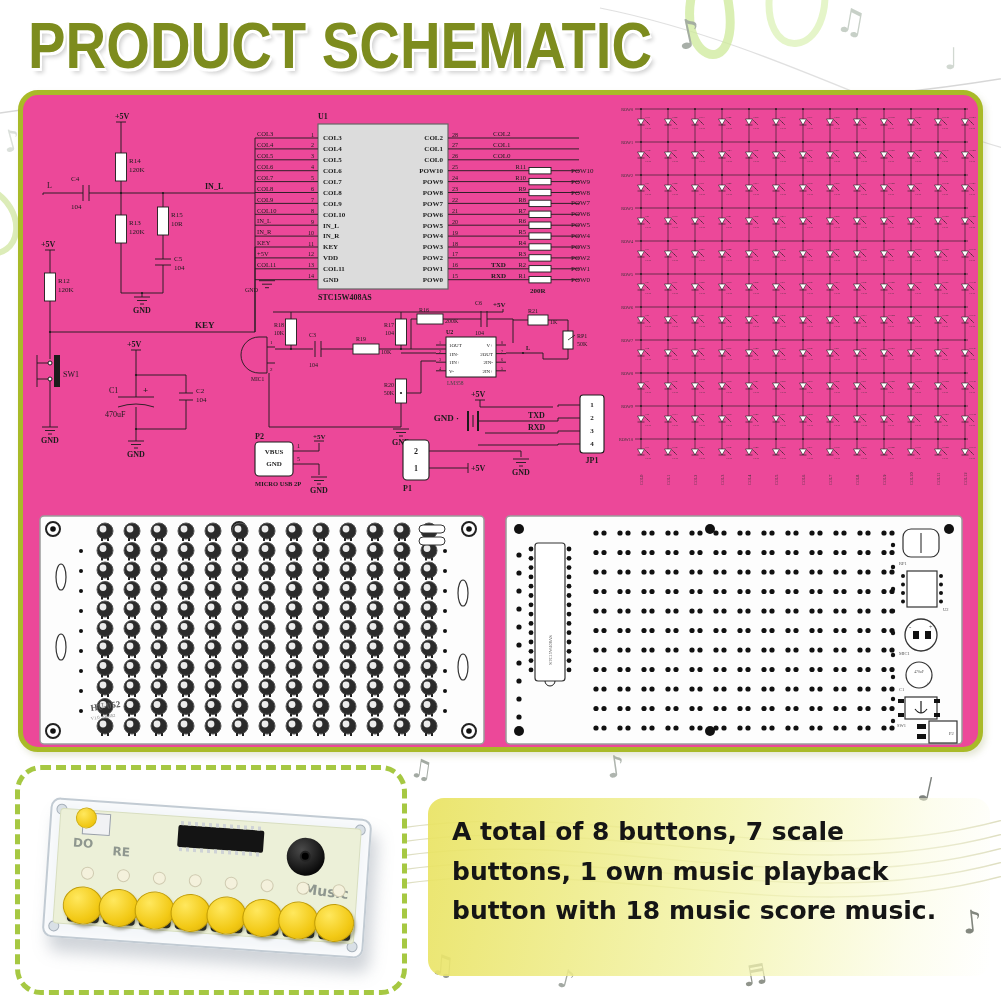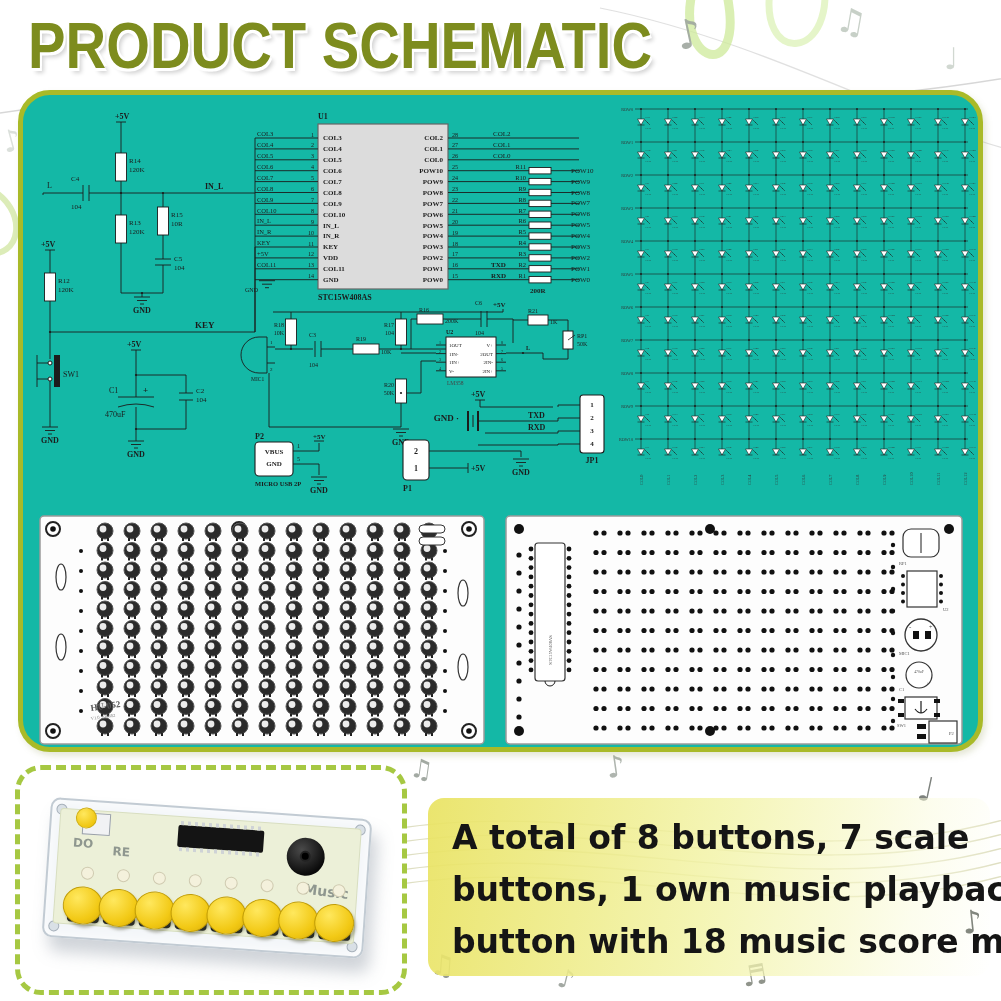--- a/index.html
+++ b/index.html
@@ -5,22 +5,22 @@
   html,body{margin:0;padding:0;}
   body{width:1001px;height:1001px;position:relative;overflow:hidden;background:#ffffff;
        font-family:"Liberation Sans",sans-serif;}
   #bg-decor{position:absolute;inset:0;z-index:0;}
   .note-glyph{position:absolute;z-index:0;font-family:"DejaVu Sans",sans-serif;line-height:1;user-select:none;}
   
   #title{position:absolute;left:28px;top:8px;z-index:2;font-weight:bold;font-size:58px;
          letter-spacing:0px;color:#7d8c1e;transform:scale(.97,1.12);transform-origin:left top;
          text-shadow:2px 2px 0 #fff,-2px -2px 0 #fff,2px -2px 0 #fff,-2px 2px 0 #fff,4px 4px 4px rgba(0,0,0,.18);}
   
-  #panel{position:absolute;left:18px;top:90px;width:955px;height:652px;background:#14b8a6;
-         border:5px solid #a9ba28;border-radius:32px;z-index:1;box-shadow:3px 4px 6px rgba(150,160,90,.25);}
+  #panel{position:absolute;left:18px;top:90px;width:955px;height:652px;background:#ec4899;
+         border:5px solid #a9ba28;border-radius:20px;z-index:1;box-shadow:3px 4px 6px rgba(150,160,90,.25);}
   #schx{position:absolute;left:0;top:2px;}
   #pcbL{position:absolute;left:16px;top:420px;}
   #pcbR{position:absolute;left:482px;top:420px;}
   svg text{font-family:"Liberation Serif",serif;}
   
   #photo-frame{position:absolute;left:15px;top:765px;width:382px;height:220px;background:#fff;
                border:5px dashed #a6c842;border-radius:26px;z-index:1;}
   #device{position:absolute;left:26px;top:38px;width:322px;height:140px;transform:rotate(4deg);}
   #case{position:absolute;inset:0;background:rgba(238,243,247,.72);border:2px solid #c2cbd3;border-radius:10px;
         box-shadow:inset 0 0 14px rgba(255,255,255,.95),7px 14px 16px rgba(120,132,145,.35);}
@@ -42,21 +42,21 @@
   .mini-led{position:absolute;top:56px;width:11px;height:11px;border-radius:50%;background:#f4f1dc;
             border:1px solid #cfcab0;}
   .btn{position:absolute;top:76px;width:44px;height:40px;}
   .btn-base{position:absolute;left:5px;top:8px;width:32px;height:28px;background:#23272b;border-radius:4px;}
   .btn-cap{position:absolute;left:0;top:0;width:38px;height:36px;border-radius:50%;border:1px solid #c19d07;
            background:radial-gradient(circle at 35% 30%,#ffe85e,#f2c915 62%,#d9ac08);box-shadow:2px 3px 3px rgba(60,60,30,.35);}
   
   #caption{position:absolute;left:428px;top:798px;width:562px;height:178px;z-index:1;border-radius:16px;
            padding:14px 10px 0 24px;box-sizing:border-box;
            background:linear-gradient(100deg,rgba(233,227,99,.93) 0%,rgba(242,243,165,.82) 50%,rgba(250,251,220,.5) 85%,rgba(255,255,255,0) 100%);}
-  .cap-line{font-family:"DejaVu Sans",sans-serif;font-size:33px;font-weight:600;color:#151515;line-height:1.58;white-space:nowrap;}
+  .cap-line{font-family:"DejaVu Sans",sans-serif;font-size:25px;font-weight:600;color:#151515;line-height:1.58;white-space:nowrap;}
 </style>
 </head>
 <body>
 
 <svg id="bg-decor" width="1001" height="1001">
   <path d="M -40 120 C 260 60, 640 150, 1050 70" stroke="#c6c6c6" stroke-width="1.5" fill="none" opacity="0.7"></path>
   <path d="M 600 8 C 760 40, 900 120, 1010 150" stroke="#cbcbcb" stroke-width="1.2" fill="none" opacity="0.6"></path>
   <path d="M 700 -30 C 660 60, 750 95, 726 -10" stroke="#cdea9a" stroke-width="9" fill="none" opacity="0.75"></path>
   <path d="M 772 -20 C 752 70, 842 62, 822 -30" stroke="#dff2bc" stroke-width="7" fill="none" opacity="0.8"></path>
   <path d="M -12 188 C 30 208, 22 262, -16 252" stroke="#cde49a" stroke-width="6" fill="none" opacity="0.7"></path>

